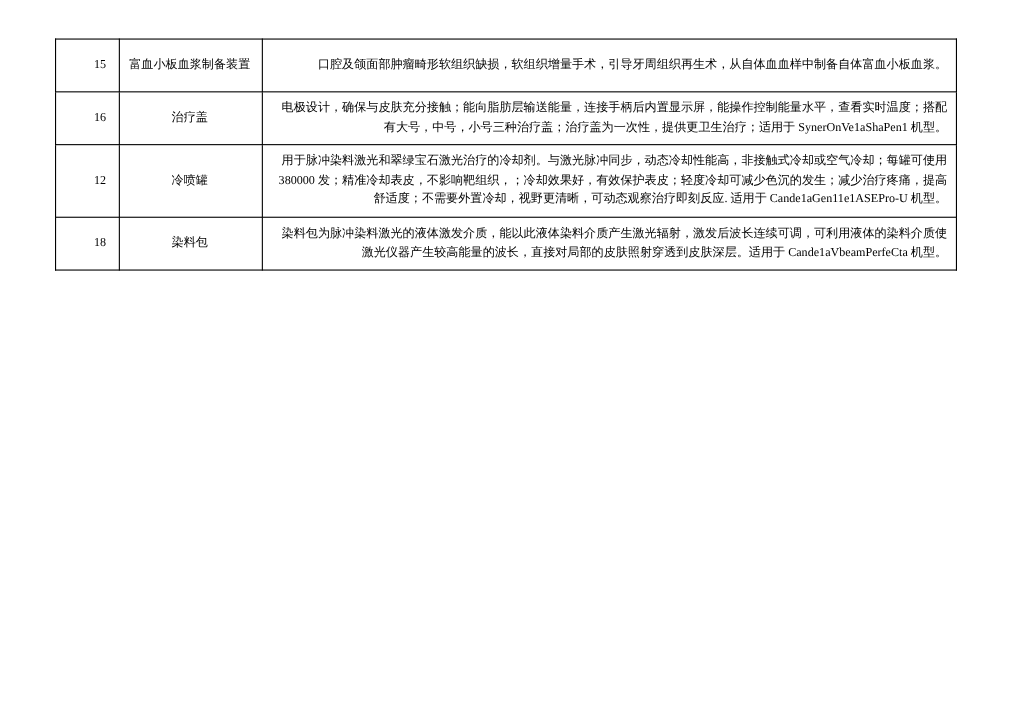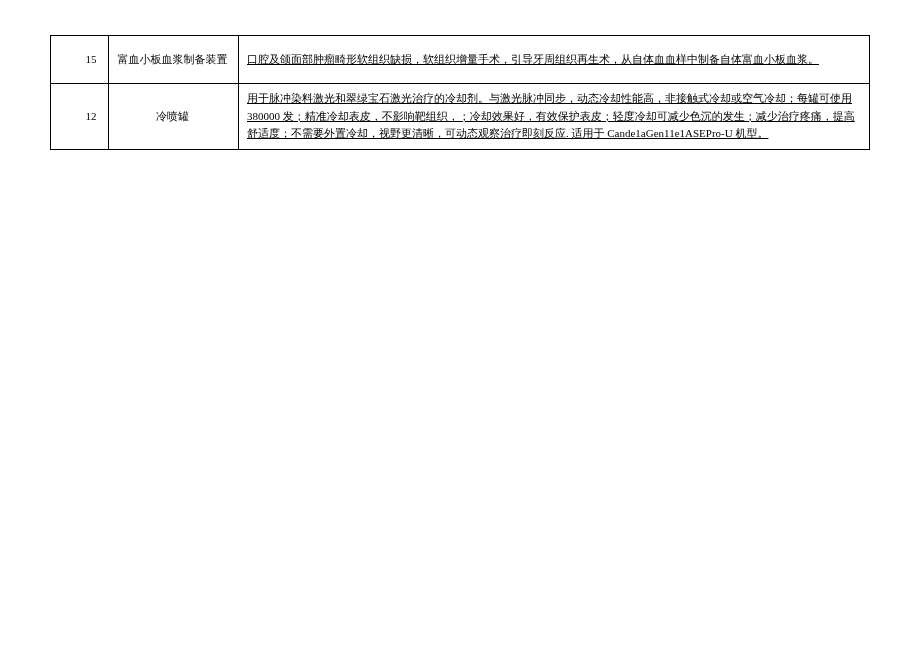--- a/index.html
+++ b/index.html
@@ -33,38 +33,47 @@
       vertical-align: middle;
       padding-left: 31px;
     }
     td.col-name {
       width: 130px;
       text-align: center;
       vertical-align: middle;
       padding-left: 6px;
     }
     td.col-desc {
-      text-align: left;
+      text-align: right;
       vertical-align: middle;
       padding: 6px 8px;
-      text-decoration: underline;
     }
     .row-tall td {
       height: 48px;
     }
   </style>
 </head>
 <body>
 
 <table>
   <tbody>
     <tr class="row-tall">
       <td class="col-num">15</td>
       <td class="col-name">富血小板血浆制备装置</td>
       <td class="col-desc">口腔及颌面部肿瘤畸形软组织缺损，软组织增量手术，引导牙周组织再生术，从自体血血样中制备自体富血小板血浆。</td>
     </tr>
     <tr>
+      <td class="col-num">16</td>
+      <td class="col-name">治疗盖</td>
+      <td class="col-desc">电极设计，确保与皮肤充分接触；能向脂肪层输送能量，连接手柄后内置显示屏，能操作控制能量水平，查看实时温度；搭配有大号，中号，小号三种治疗盖；治疗盖为一次性，提供更卫生治疗；适用于 SynerOnVe1aShaPen1 机型。</td>
+    </tr>
+    <tr>
       <td class="col-num">12</td>
       <td class="col-name">冷喷罐</td>
       <td class="col-desc">用于脉冲染料激光和翠绿宝石激光治疗的冷却剂。与激光脉冲同步，动态冷却性能高，非接触式冷却或空气冷却；每罐可使用 380000 发；精准冷却表皮，不影响靶组织，；冷却效果好，有效保护表皮；轻度冷却可减少色沉的发生；减少治疗疼痛，提高舒适度；不需要外置冷却，视野更清晰，可动态观察治疗即刻反应. 适用于 Cande1aGen11e1ASEPro-U 机型。</td>
+    </tr>
+    <tr class="row-tall">
+      <td class="col-num">18</td>
+      <td class="col-name">染料包</td>
+      <td class="col-desc">染料包为脉冲染料激光的液体激发介质，能以此液体染料介质产生激光辐射，激发后波长连续可调，可利用液体的染料介质使激光仪器产生较高能量的波长，直接对局部的皮肤照射穿透到皮肤深层。适用于 Cande1aVbeamPerfeCta 机型。</td>
     </tr>
   </tbody>
 </table>
 
 </body></html>

